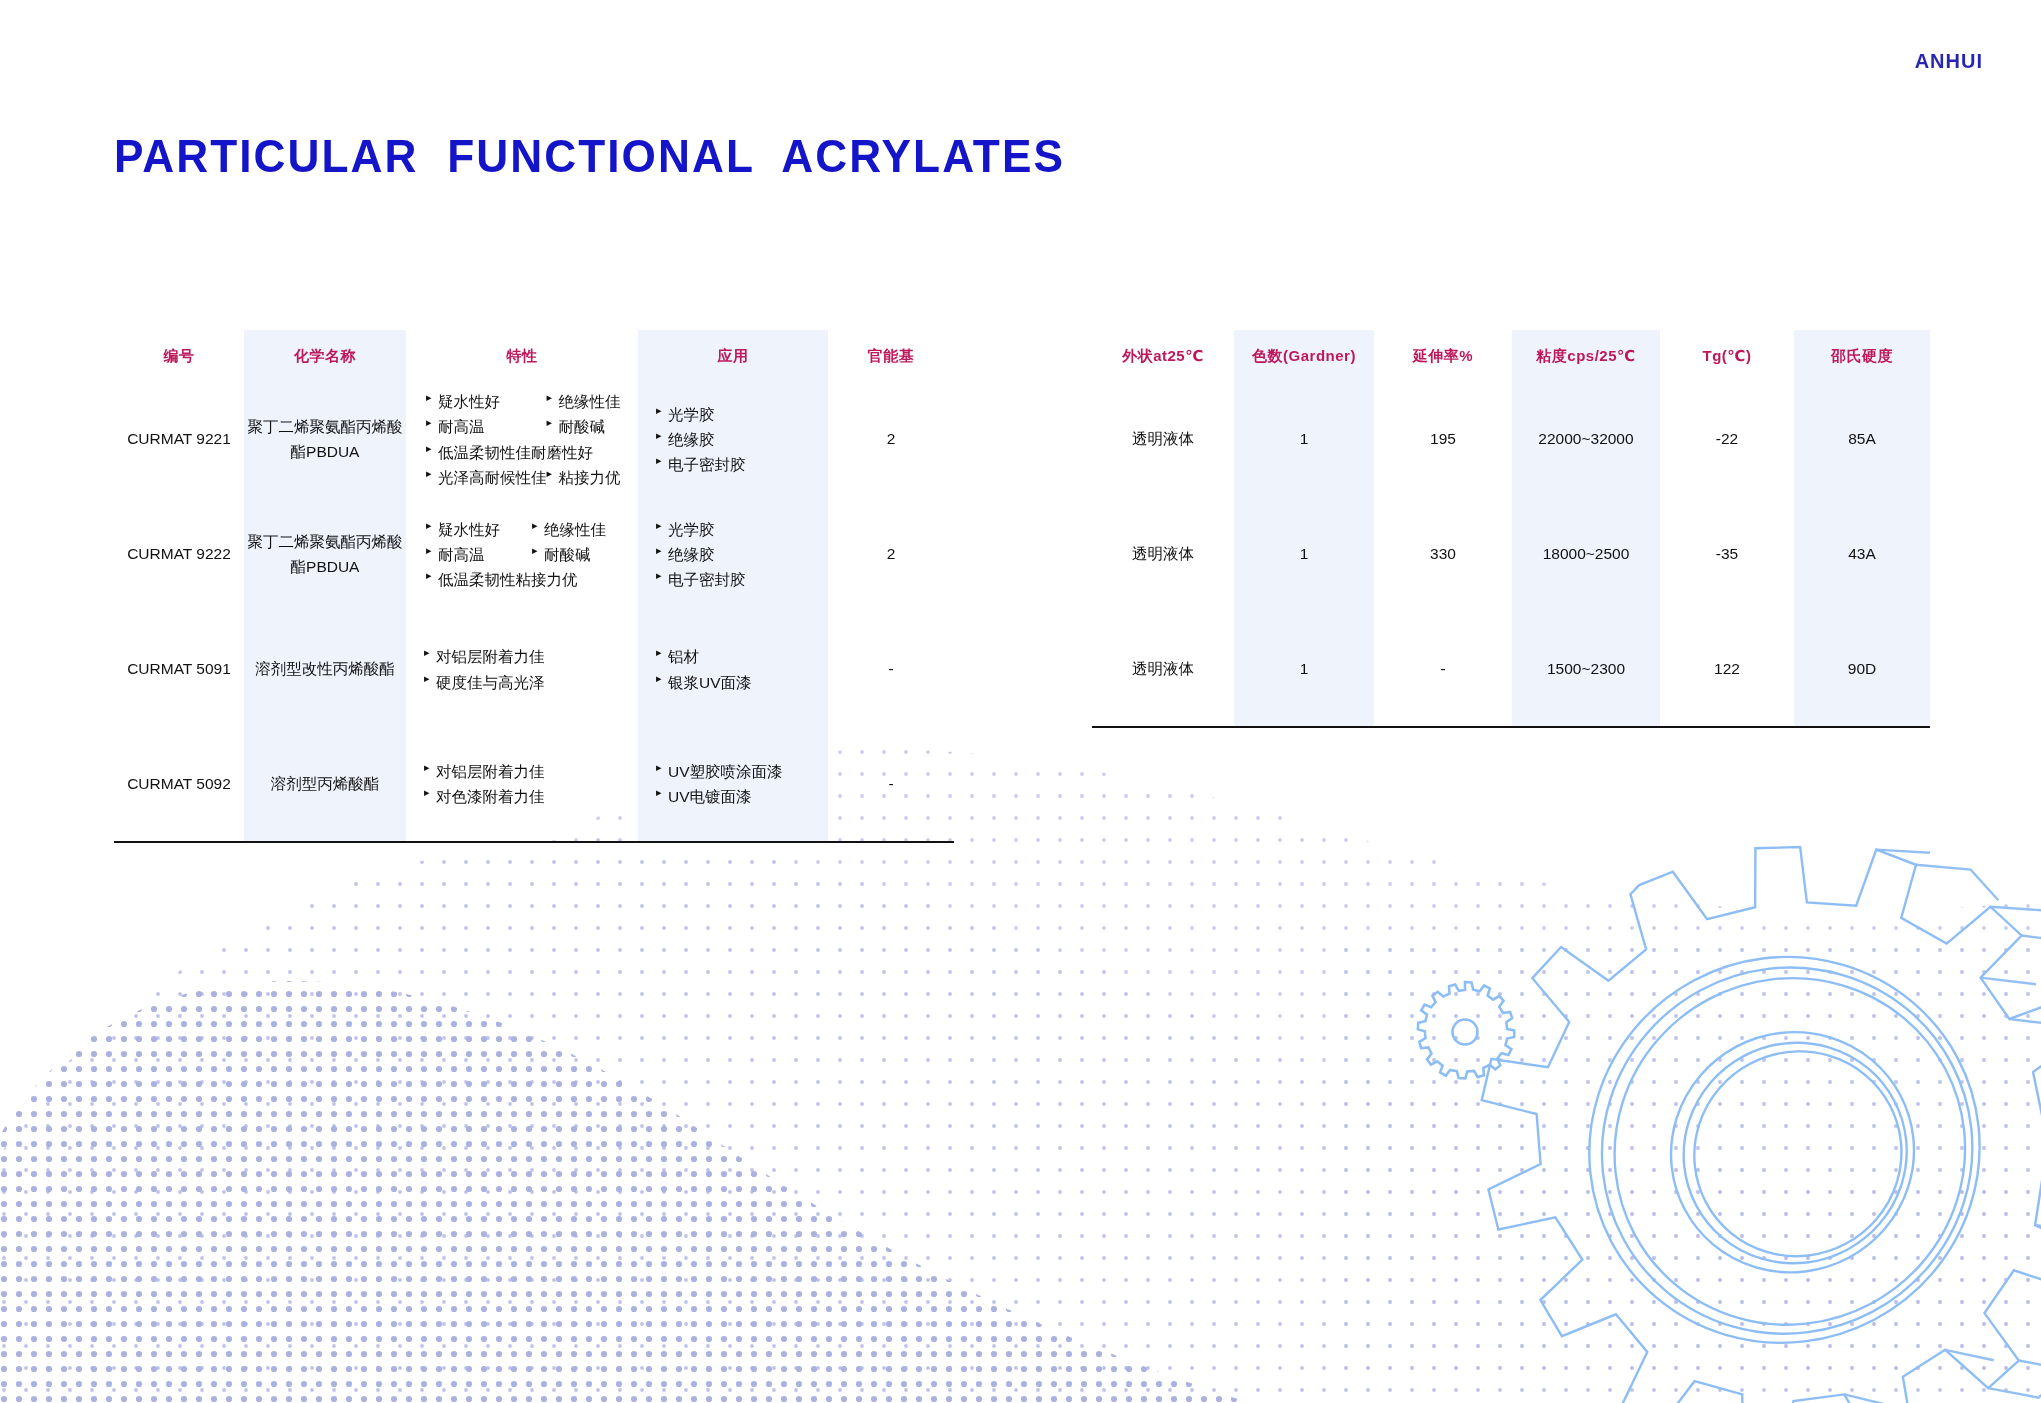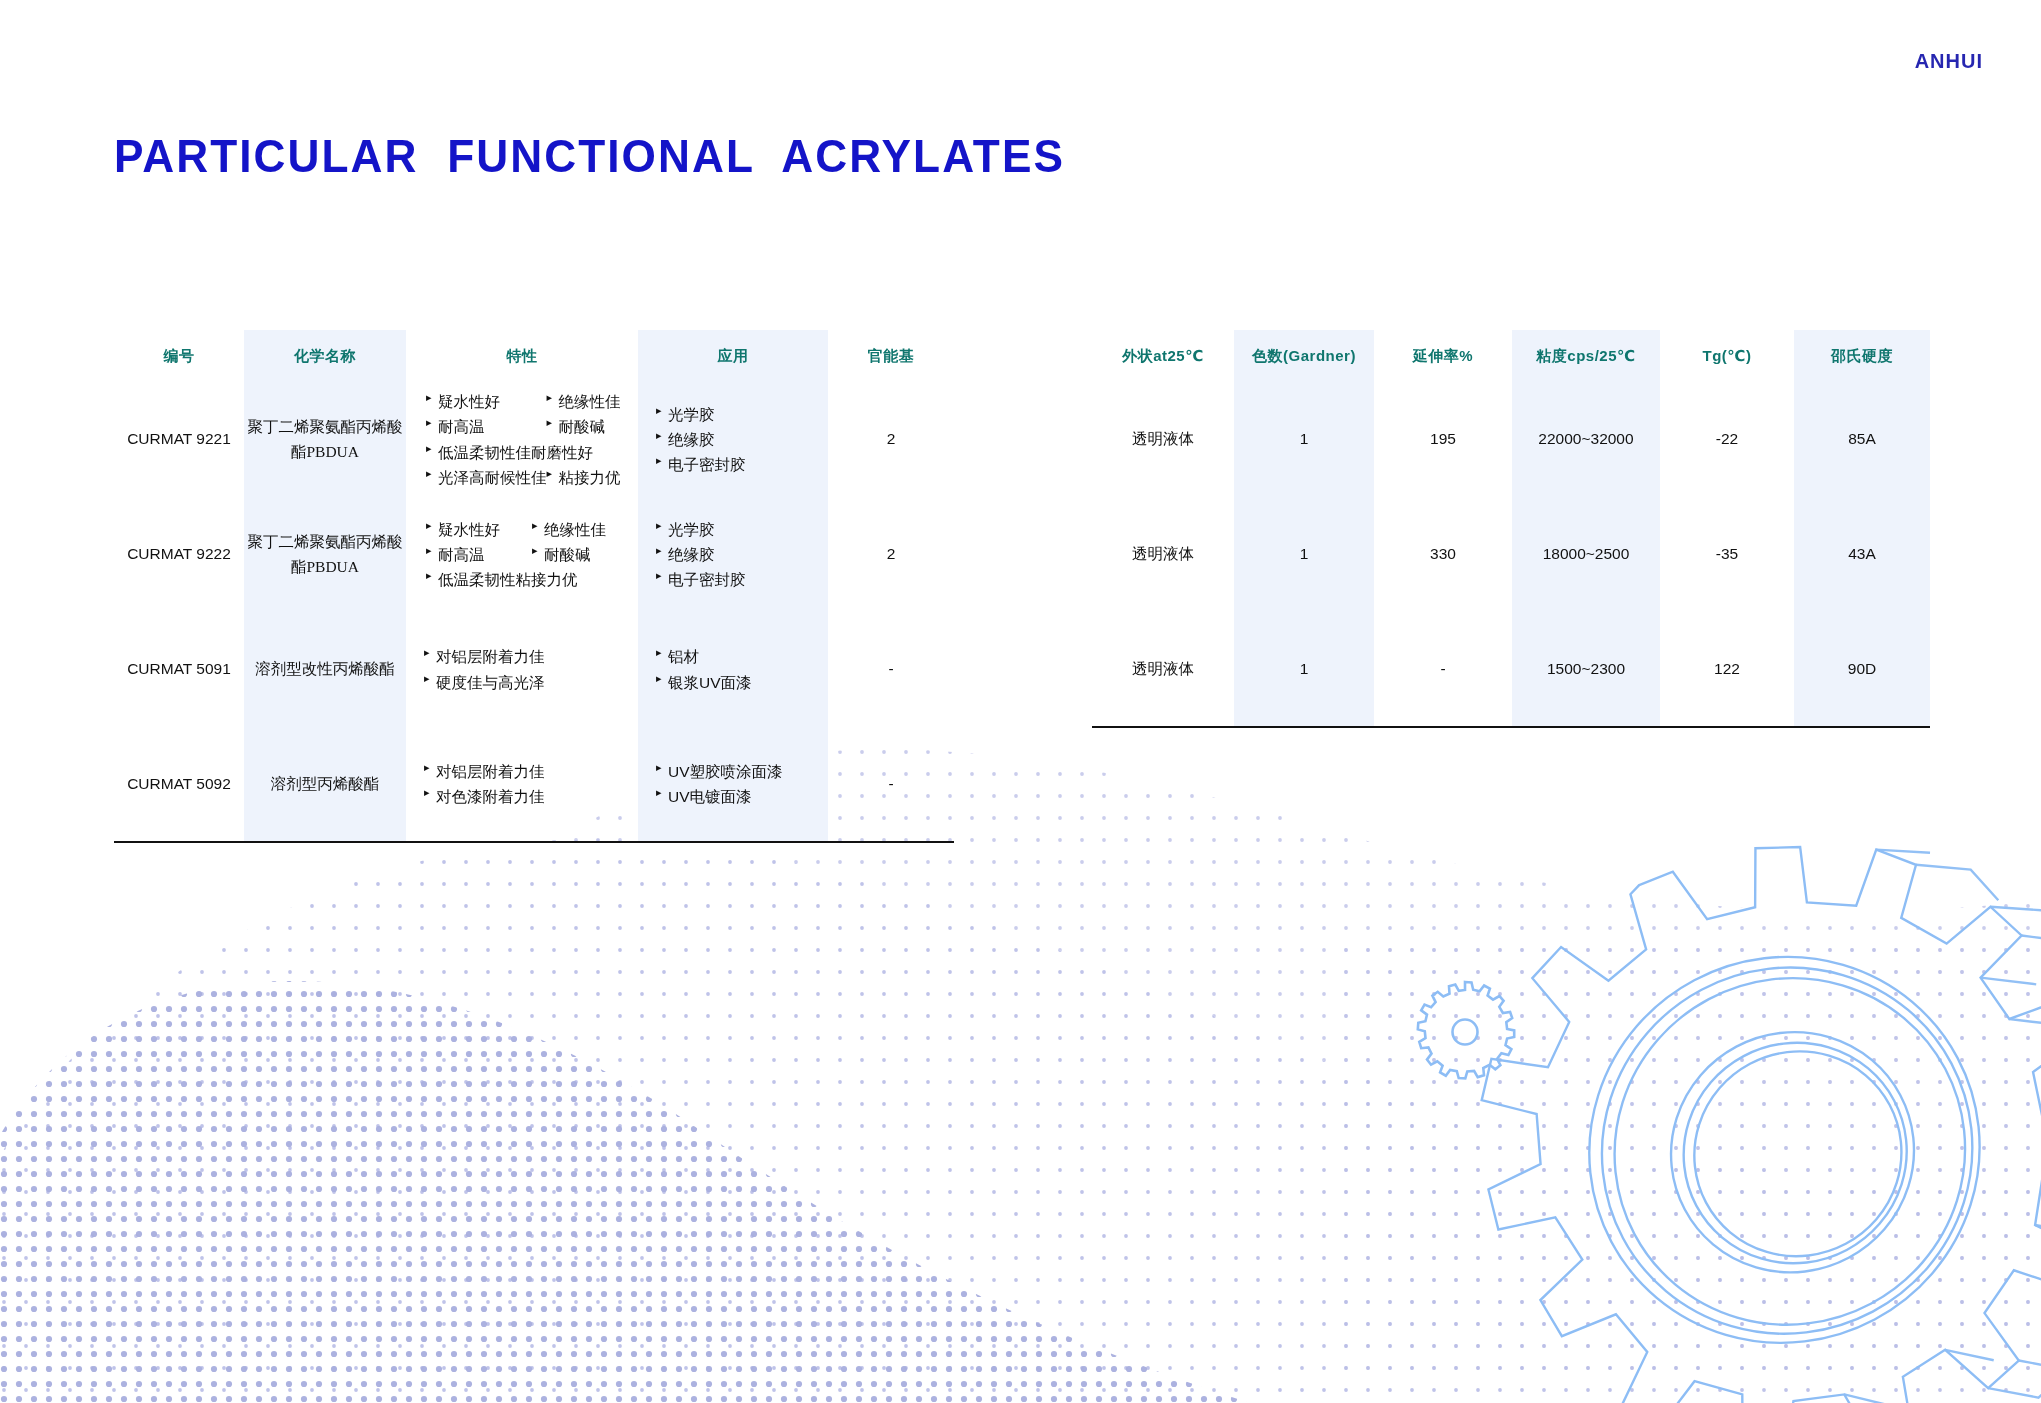--- a/index.html
+++ b/index.html
@@ -79,21 +79,21 @@
     padding: 0;
     vertical-align: middle;
   }
   
   .tint { background: #eef3fc; }
 
   thead th {
     height: 52px;
     font-size: 15px;
     font-weight: 700;
-    color: #0f766e;
+    color: #be185d;
     text-align: center;
     letter-spacing: 0.5px;
     border-top: 3px solid #1414c8;
     border-bottom: 2.5px solid #111111;
   }
   tbody td {
     height: 115px;
     font-size: 15.5px;
     color: #111111;
     text-align: center;
@@ -101,21 +101,20 @@
     line-height: 1.55;
   }
   tbody tr:last-child td {
     border-bottom: 2.5px solid #111111;
   }
   .cell-pad { padding: 0 10px; }
   .chem {
     text-align: center;
     padding: 0 18px;
     line-height: 1.6;
-    font-family: Liberation Serif, serif;
   }
 
   
   ul.bul {
     list-style: none;
     text-align: left;
     padding-left: 18px;
     line-height: 1.62;
   }
   ul.bul li {

